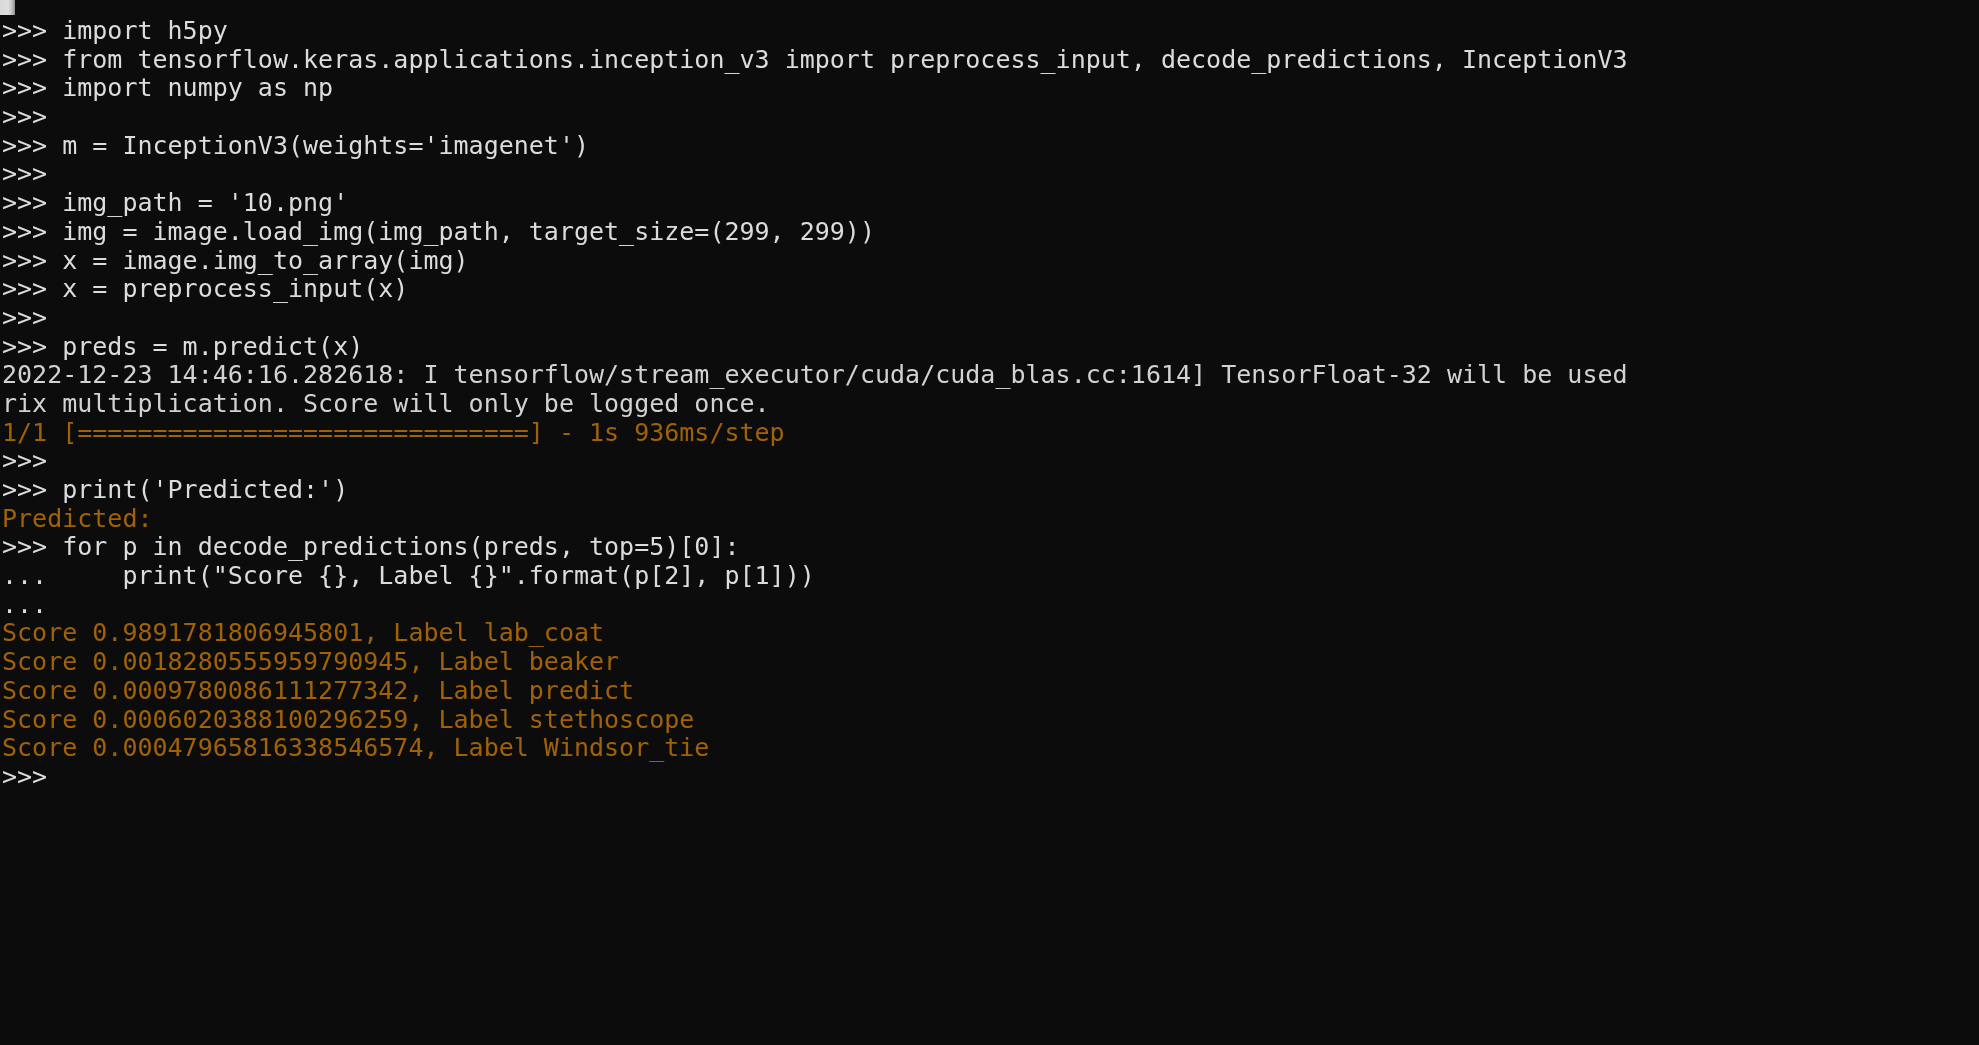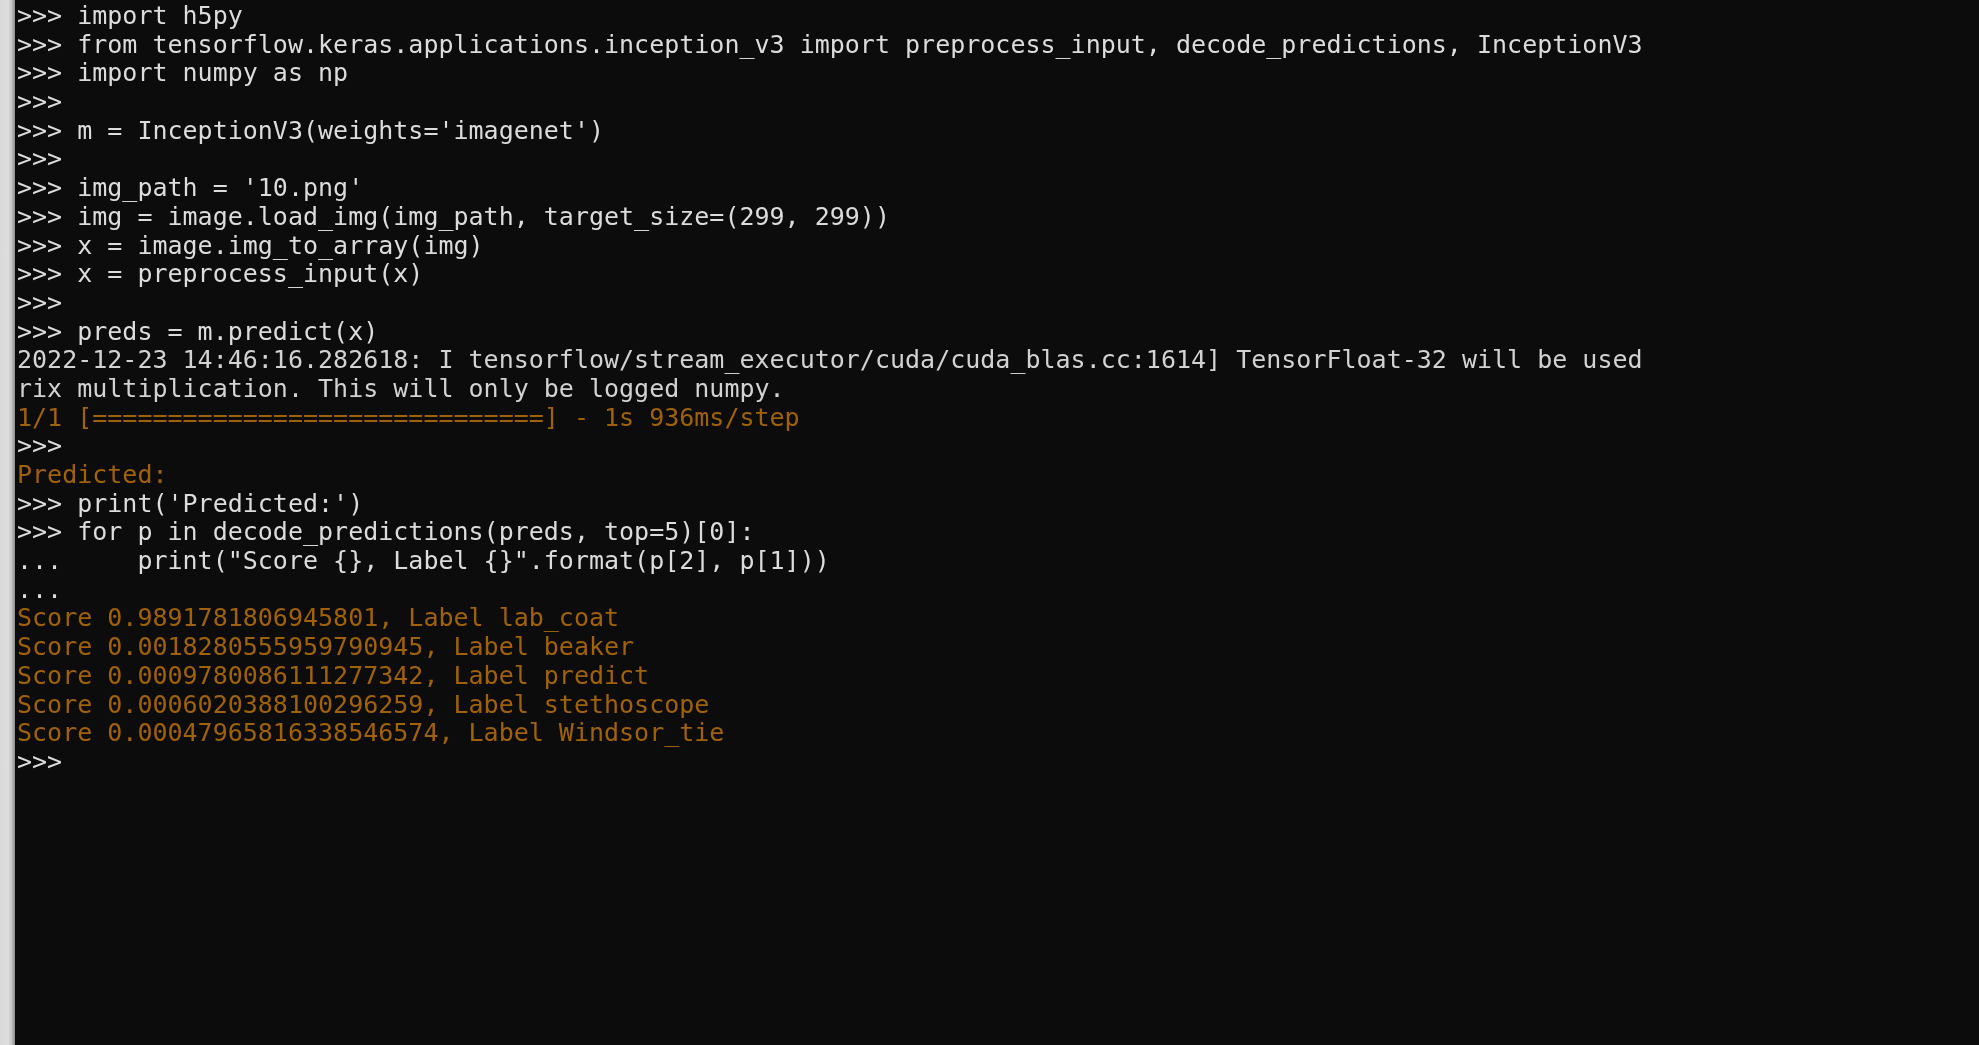--- a/index.html
+++ b/index.html
@@ -15,21 +15,21 @@
   }
 
   
   #terminal-window {
     position: relative;
     width: 1979px;
     height: 1045px;
     background: #0c0c0c;
     box-sizing: border-box;
     display: flex;
-    flex-direction: row;
+    flex-direction: column;
   }
 
   #window-left-border {
     width: 15px;
     height: 100%;
     flex: 0 0 15px;
     background: linear-gradient(to right, #d9d9d9 0%, #dedede 55%, #bfbfbf 80%, #8a8a8a 100%);
   }
 
   #terminal-screen {
@@ -72,25 +72,25 @@
       <div class="term-line prompt-line">&gt;&gt;&gt;</div>
       <div class="term-line prompt-line">&gt;&gt;&gt; m = InceptionV3(weights='imagenet')</div>
       <div class="term-line prompt-line">&gt;&gt;&gt;</div>
       <div class="term-line prompt-line">&gt;&gt;&gt; img_path = '10.png'</div>
       <div class="term-line prompt-line">&gt;&gt;&gt; img = image.load_img(img_path, target_size=(299, 299))</div>
       <div class="term-line prompt-line">&gt;&gt;&gt; x = image.img_to_array(img)</div>
       <div class="term-line prompt-line">&gt;&gt;&gt; x = preprocess_input(x)</div>
       <div class="term-line prompt-line">&gt;&gt;&gt;</div>
       <div class="term-line prompt-line">&gt;&gt;&gt; preds = m.predict(x)</div>
       <div class="term-line log-line">2022-12-23 14:46:16.282618: I tensorflow/stream_executor/cuda/cuda_blas.cc:1614] TensorFloat-32 will be used</div>
-      <div class="term-line log-line">rix multiplication. This will only be logged numpy.</div>
+      <div class="term-line log-line">rix multiplication. Score will only be logged once.</div>
       <div class="term-line output-line">1/1 [==============================] - 1s 936ms/step</div>
       <div class="term-line prompt-line">&gt;&gt;&gt;</div>
+      <div class="term-line prompt-line">&gt;&gt;&gt; print('Predicted:')</div>
       <div class="term-line output-line">Predicted:</div>
-      <div class="term-line prompt-line">&gt;&gt;&gt; print('Predicted:')</div>
       <div class="term-line prompt-line">&gt;&gt;&gt; for p in decode_predictions(preds, top=5)[0]:</div>
       <div class="term-line prompt-line">...     print("Score {}, Label {}".format(p[2], p[1]))</div>
       <div class="term-line prompt-line">...</div>
       <div class="term-line output-line">Score 0.9891781806945801, Label lab_coat</div>
       <div class="term-line output-line">Score 0.0018280555959790945, Label beaker</div>
       <div class="term-line output-line">Score 0.0009780086111277342, Label predict</div>
       <div class="term-line output-line">Score 0.0006020388100296259, Label stethoscope</div>
       <div class="term-line output-line">Score 0.00047965816338546574, Label Windsor_tie</div>
       <div class="term-line prompt-line">&gt;&gt;&gt;</div>
     </div>

